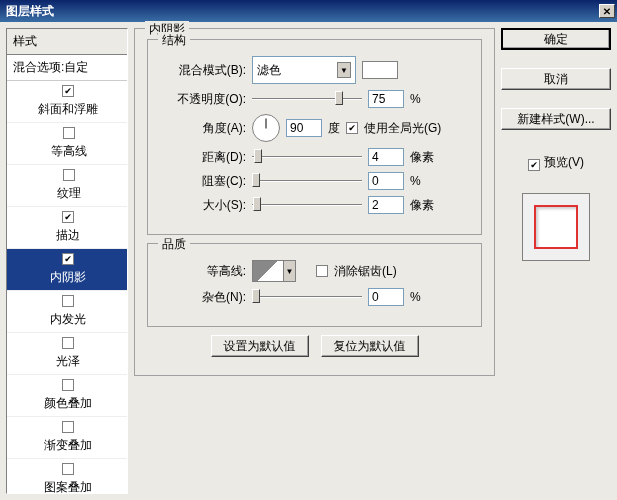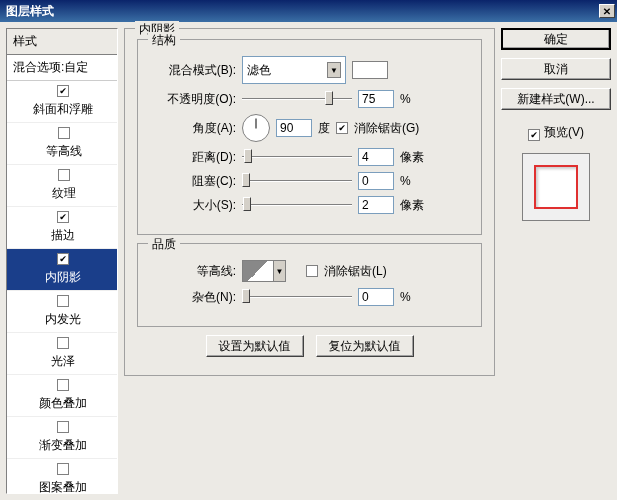--- a/index.html
+++ b/index.html
@@ -1,21 +1,21 @@
 <!DOCTYPE html>
 <html><head>
 <meta charset="utf-8">
 <style>
 * { box-sizing: border-box; margin: 0; padding: 0; }
 body { font-family: "SimSun", "宋体", sans-serif; font-size: 12px; background: #eceae5; width: 617px; height: 500px; overflow: hidden; }
 .titlebar { background: linear-gradient(to bottom, #0a246a, #3a6ea5); color: #fff; height: 22px; display: flex; align-items: center; padding: 0 2px 0 6px; justify-content: space-between; }
 .titlebar .title { font-weight: bold; }
 .close-btn { width: 16px; height: 14px; background: #d4d0c8; border: 1px solid #fff; border-right-color: #404040; border-bottom-color: #404040; display: flex; align-items: center; justify-content: center; font-family: Arial; font-size: 10px; font-weight: bold; color: #000; cursor: pointer; }
 .dialog-body { display: flex; height: 478px; padding: 6px; gap: 6px; background: #eceae5; }
-.left-panel { width: 112px; border: 1px solid #808080; border-right-color: #fff; border-bottom-color: #fff; background: #fff; }
+.left-panel { width: 122px; border: 1px solid #808080; border-right-color: #fff; border-bottom-color: #fff; background: #fff; }
 .left-panel .hdr { background: #eceae5; border-bottom: 1px solid #808080; padding: 4px 6px; }
 .left-panel .subhdr { border-bottom: 1px solid #ccc; padding: 4px 6px; }
 .style-item { padding: 4px 4px 4px 6px; display: flex; align-items: center; gap: 4px; border-bottom: 1px solid #eee; flex-direction: column; }
 .style-item.indent { padding-left: 8px; text-align: right; }
 .style-item.selected { background: #1a3e8a; color: #fff; }
 .chk { width: 12px; height: 12px; border: 1px solid #808080; background: #fff; display: inline-flex; align-items: center; justify-content: center; font-size: 10px; line-height: 1; }
 .chk.checked::after { content: "✔"; color: #000; font-size: 9px; }
 .center-panel { flex: 1; position: relative; }
 .fieldset { border: 1px solid #a0a0a0; border-radius: 0; margin-bottom: 8px; padding: 10px 12px 14px 12px; position: relative; }
 .fieldset .legend { position: absolute; top: -8px; left: 10px; background: #eceae5; padding: 0 4px; }
@@ -27,21 +27,21 @@
 .slider { height: 16px; position: relative; display: flex; align-items: center; }
 .slider .track { height: 2px; background: #808080; border-bottom: 1px solid #fff; width: 100%; }
 .slider .thumb { position: absolute; width: 8px; height: 14px; background: #d4d0c8; border: 1px solid #404040; border-top-color: #fff; border-left-color: #fff; top: 0; }
 .num-input { width: 36px; height: 18px; border: 1px solid #7b9ebd; background: #fff; text-align: left; padding: 1px 3px; font-family: inherit; font-size: 12px; }
 .angle-dial { width: 28px; height: 28px; border: 1px solid #808080; border-radius: 50%; background: #fff; position: relative; }
 .angle-dial::after { content: ""; position: absolute; width: 10px; height: 1px; background: #000; top: 50%; left: 50%; transform-origin: left; transform: rotate(-90deg); }
 .contour-swatch { width: 32px; height: 22px; border: 1px solid #808080; background: linear-gradient(135deg, #888 0%, #888 50%, #fff 50%, #fff 100%); display: flex; }
 .contour-arrow { width: 12px; height: 22px; border: 1px solid #808080; border-left: none; background: #d4d0c8; display: flex; align-items: center; justify-content: center; font-size: 8px; }
 .btn { height: 22px; border: 1px solid #404040; border-top-color: #fff; border-left-color: #fff; background: #eceae5; padding: 0 12px; cursor: pointer; font-family: inherit; font-size: 12px; box-shadow: inset -1px -1px 0 #a0a0a0; }
 .btn-row { display: flex; gap: 12px; justify-content: center; margin-top: 8px; }
-.right-panel { width: 110px; display: flex; flex-direction: column; gap: 8px; align-items: center; }
+.right-panel { width: 110px; display: flex; flex-direction: column; gap: 18px; align-items: center; }
 .right-panel .btn { width: 100%; }
 .btn.default { border: 2px solid #000; }
 .preview-box { width: 68px; height: 68px; border: 1px solid #808080; background: #f0f0f0; display: flex; align-items: center; justify-content: center; margin-top: 4px; }
 .preview-inner { width: 44px; height: 44px; background: #fff; border: 2px solid #e03030; box-shadow: inset 2px 2px 3px rgba(0,0,0,.2); }
 .preview-row { display: flex; align-items: flex-end; gap: 4px; margin-top: 6px; }
 </style>
 </head>
 <body>
 
 <div class="titlebar">
@@ -131,21 +131,21 @@
           <input class="num-input" value="75" style="">
           <span>%</span>
         </div>
 
         <div class="row">
           <span class="row-label">角度(A):</span>
           <div class="angle-dial"></div>
           <input class="num-input" value="90" style="">
           <span>度</span>
           <span class="chk checked"></span>
-          <span>消除锯齿(G)</span>
+          <span>使用全局光(G)</span>
         </div>
 
         <div class="row">
           <span class="row-label">距离(D):</span>
           <div class="slider" style="width:110px;">
               <div class="track"></div>
               <div class="thumb" style="left:2%;"></div>
             </div>
           <input class="num-input" value="4" style="">
           <span>像素</span>

